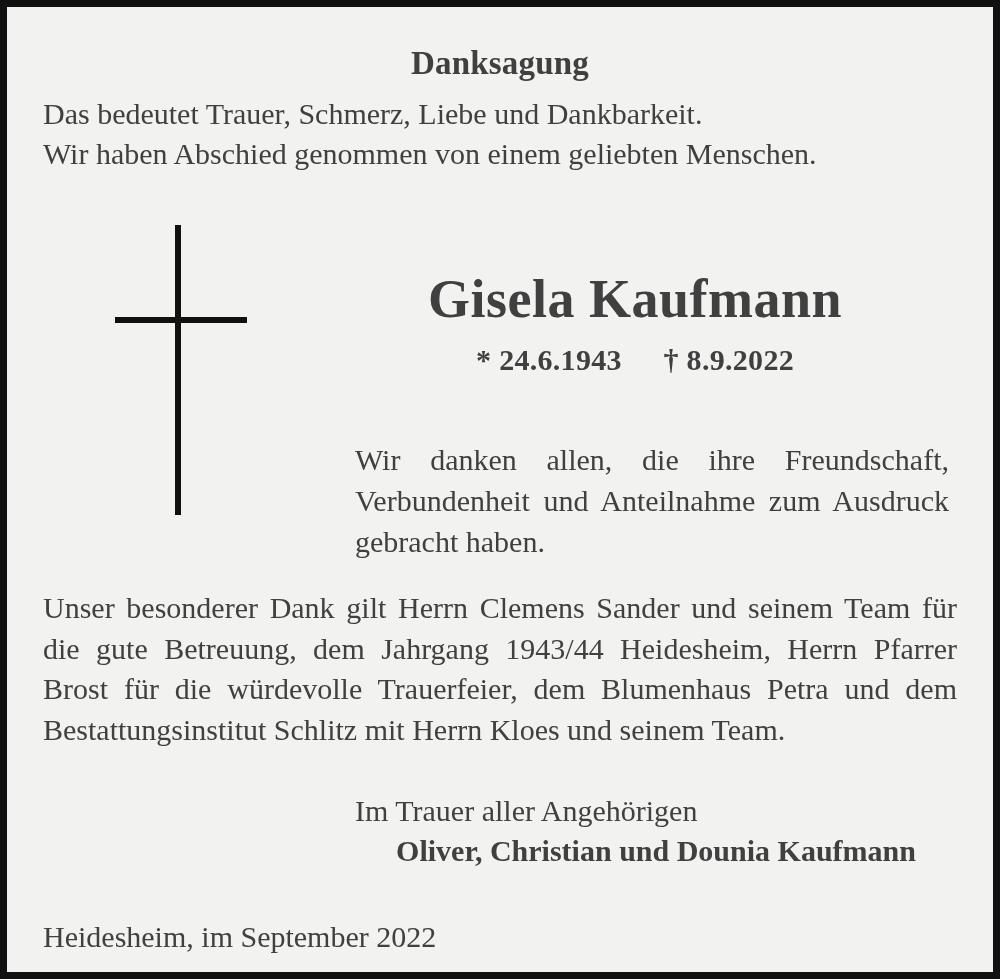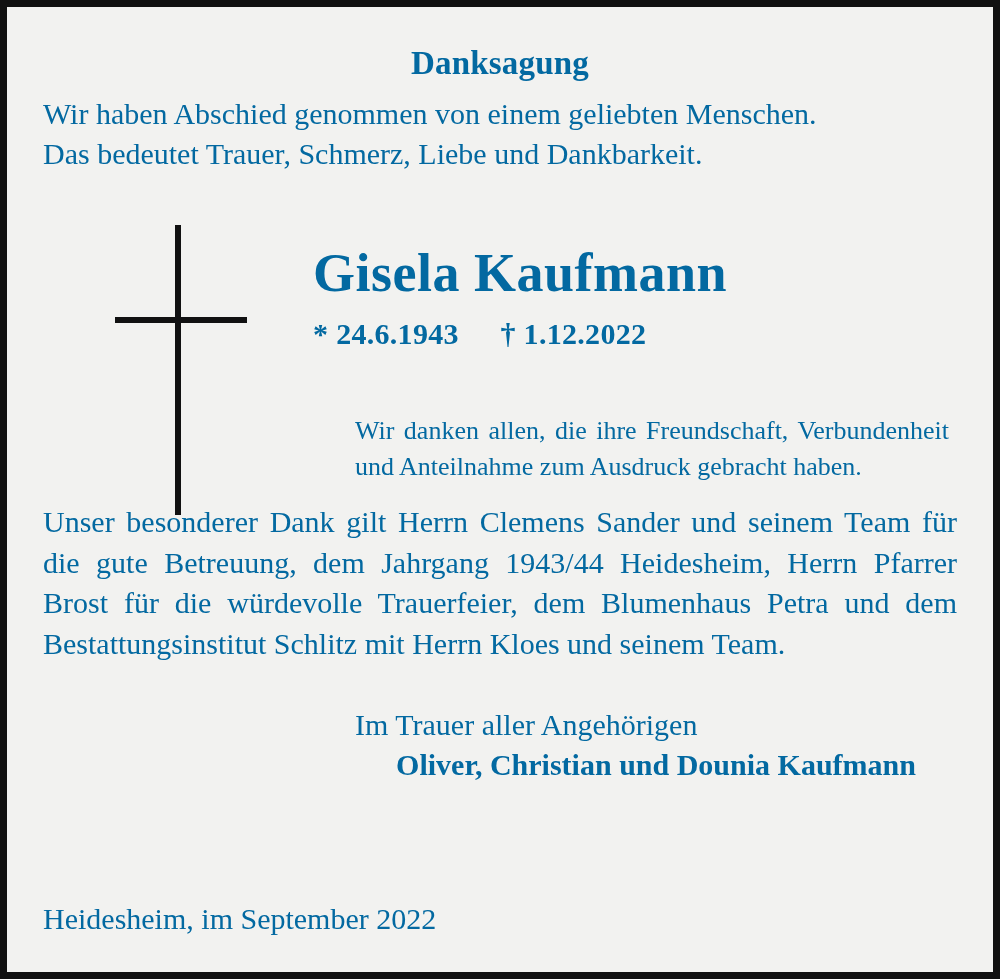--- a/index.html
+++ b/index.html
@@ -8,21 +8,21 @@
     background: #ffffff;
   }
   .page {
     width: 1000px;
     height: 979px;
     box-sizing: border-box;
     background: #f2f2f0;
     border: 7px solid #111111;
     position: relative;
     font-family: "Liberation Serif", serif;
-    color: #0369a1;
+    color: #404040;
     overflow: hidden;
   }
   .inner {
     padding: 30px 36px 0 36px;
     box-sizing: border-box;
     height: 100%;
     position: relative;
   }
 
   .headline {
@@ -60,49 +60,49 @@
   .cross .hbar {
     position: absolute;
     left: 8px;
     top: 92px;
     width: 132px;
     height: 6px;
     background: #111111;
   }
 
   .name-block {
-    margin-top: 70px;
+    margin-top: 96px;
     padding-left: 270px;
-    text-align: left;
+    text-align: center;
   }
   .name {
     font-size: 54px;
     font-weight: bold;
     line-height: 1.1;
     letter-spacing: 0.5px;
   }
   .dates {
     font-size: 30px;
     font-weight: bold;
     margin-top: 14px;
     letter-spacing: 0.3px;
   }
   .dates .sep { display: inline-block; width: 26px; }
 
   .thanks {
     margin-top: 62px;
     padding-left: 312px;
-    font-size: 26px;
+    font-size: 30px;
     line-height: 1.37;
     text-align: justify;
     padding-right: 8px;
   }
 
   .special {
-    margin-top: 18px;
+    margin-top: 26px;
     font-size: 30px;
     line-height: 1.35;
     text-align: justify;
     text-align-last: left;
   }
 
   .closing {
     margin-top: 44px;
     padding-left: 312px;
   }
@@ -112,50 +112,50 @@
   .closing .line2 {
     font-size: 30px;
     font-weight: bold;
     margin-top: 6px;
     text-align: center;
   }
 
   .place {
     position: absolute;
     left: 36px;
-    bottom: 36px;
+    bottom: 18px;
     font-size: 30px;
   }
 </style>
 </head>
 <body>
 
 <div class="page">
   <div class="inner">
 
     <div class="headline">Danksagung</div>
 
     <div class="intro">
+      <div>Das bedeutet Trauer, Schmerz, Liebe und Dankbarkeit.</div>
       <div>Wir haben Abschied genommen von einem geliebten Menschen.</div>
-      <div>Das bedeutet Trauer, Schmerz, Liebe und Dankbarkeit.</div>
     </div>
 
     <div class="cross">
       <div class="vbar"></div>
       <div class="hbar"></div>
     </div>
 
     <div class="name-block">
       <div class="name">Gisela Kaufmann</div>
       <div class="dates">
         <span>*</span>
         <span>24.6.1943</span>
         <span class="sep"></span>
         <span>†</span>
-        <span>1.12.2022</span>
+        <span>8.9.2022</span>
       </div>
     </div>
 
     <div class="thanks">Wir danken allen, die ihre Freundschaft, Verbundenheit und Anteilnahme zum Ausdruck gebracht haben.</div>
 
     <div class="special">Unser besonderer Dank gilt Herrn Clemens Sander und seinem Team für die gute Betreuung, dem Jahrgang 1943/44 Heidesheim, Herrn Pfarrer Brost für die würdevolle Trauerfeier, dem Blumenhaus Petra und dem Bestattungsinstitut Schlitz mit Herrn Kloes und seinem Team.</div>
 
     <div class="closing">
       <div class="line1">Im Trauer aller Angehörigen</div>
       <div class="line2">Oliver, Christian und Dounia Kaufmann</div>

